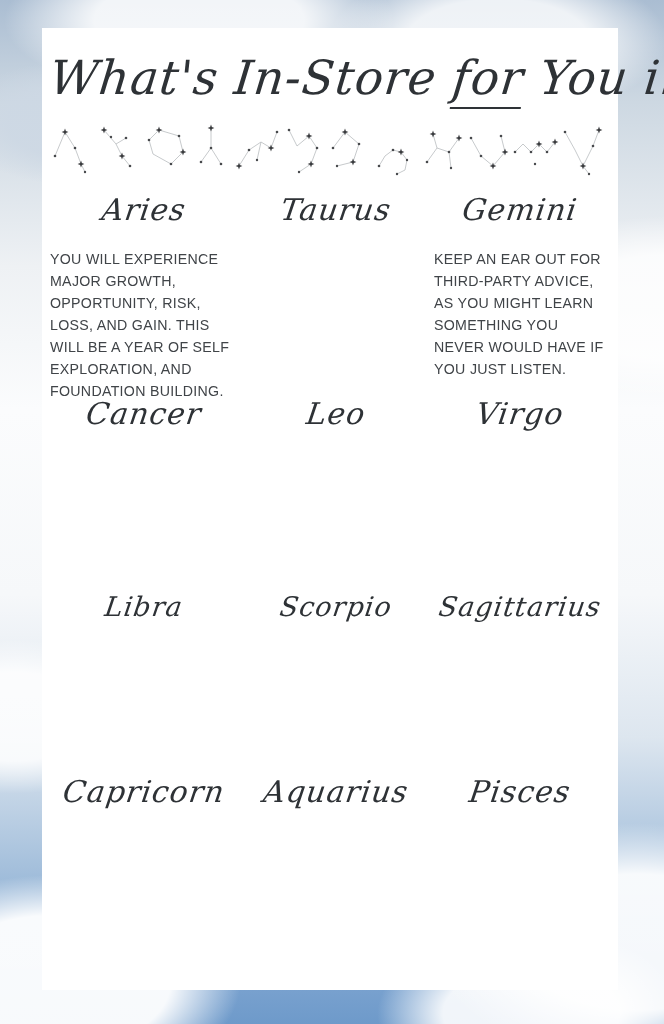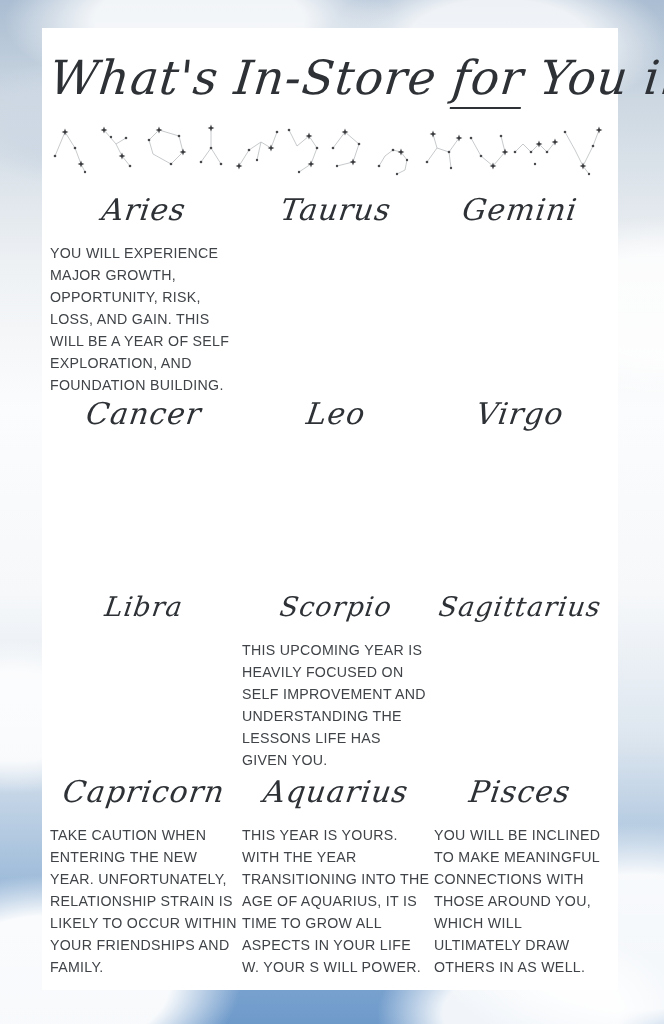--- a/index.html
+++ b/index.html
@@ -50,21 +50,21 @@
     font-family:"DejaVu Serif","Liberation Serif",serif;
     font-style:italic;font-weight:400;
     font-size:30px;color:#2e3236;text-align:center;
     letter-spacing:1px;height:52px;line-height:52px;
     transform:skewX(-8deg);
     white-space:nowrap;
   }
   .r3 .sign-name{font-size:27px;}
   .sign-text{
     font-size:14.2px;line-height:22px;color:#404448;
-    letter-spacing:0.3px;margin-top:6px;
+    letter-spacing:0.3px;margin-top:12px;
     text-transform:uppercase;
   }
   .r1{height:204px;} .r2{height:193px;} .r3{height:185px;} .r4{height:232px;}
 </style>
 </head>
 <body>
 
 <div class="sky"></div>
 
 <div class="card">
@@ -187,50 +187,47 @@
 
     <div class="cell r1">
       <div class="sign-name">Aries</div>
       <div class="sign-text">YOU WILL EXPERIENCE MAJOR GROWTH, OPPORTUNITY, RISK, LOSS, AND GAIN.  THIS WILL BE A YEAR OF SELF EXPLORATION, AND FOUNDATION BUILDING.</div>
     </div>
     <div class="cell r1">
       <div class="sign-name">Taurus</div>
     </div>
     <div class="cell r1">
       <div class="sign-name">Gemini</div>
+      <div class="sign-text">KEEP AN EAR OUT FOR THIRD-PARTY ADVICE, AS YOU MIGHT LEARN SOMETHING YOU NEVER WOULD HAVE IF YOU JUST LISTEN.</div>
     </div>
 
     <div class="cell r2">
       <div class="sign-name">Cancer</div>
     </div>
     <div class="cell r2">
       <div class="sign-name">Leo</div>
     </div>
     <div class="cell r2">
       <div class="sign-name">Virgo</div>
     </div>
 
     <div class="cell r3">
       <div class="sign-name">Libra</div>
     </div>
     <div class="cell r3">
       <div class="sign-name">Scorpio</div>
-      <div class="sign-text">THIS UPCOMING YEAR IS HEAVILY FOCUSED ON SELF IMPROVEMENT AND UNDERSTANDING THE LESSONS LIFE HAS GIVEN YOU.</div>
     </div>
     <div class="cell r3">
       <div class="sign-name">Sagittarius</div>
     </div>
 
     <div class="cell r4">
       <div class="sign-name">Capricorn</div>
-      <div class="sign-text">TAKE CAUTION WHEN ENTERING THE NEW YEAR.  UNFORTUNATELY, RELATIONSHIP STRAIN IS LIKELY TO OCCUR WITHIN YOUR FRIENDSHIPS AND FAMILY.</div>
     </div>
     <div class="cell r4">
       <div class="sign-name">Aquarius</div>
-      <div class="sign-text">THIS YEAR IS YOURS. WITH THE YEAR TRANSITIONING INTO THE AGE OF AQUARIUS, IT IS TIME TO GROW ALL ASPECTS IN YOUR LIFE W. YOUR S WILL POWER.</div>
     </div>
     <div class="cell r4">
       <div class="sign-name">Pisces</div>
-      <div class="sign-text">YOU WILL BE INCLINED TO MAKE MEANINGFUL CONNECTIONS WITH THOSE AROUND YOU, WHICH WILL ULTIMATELY DRAW OTHERS IN AS WELL.</div>
     </div>
 
   </div>
 </div>
 
 </body></html>

